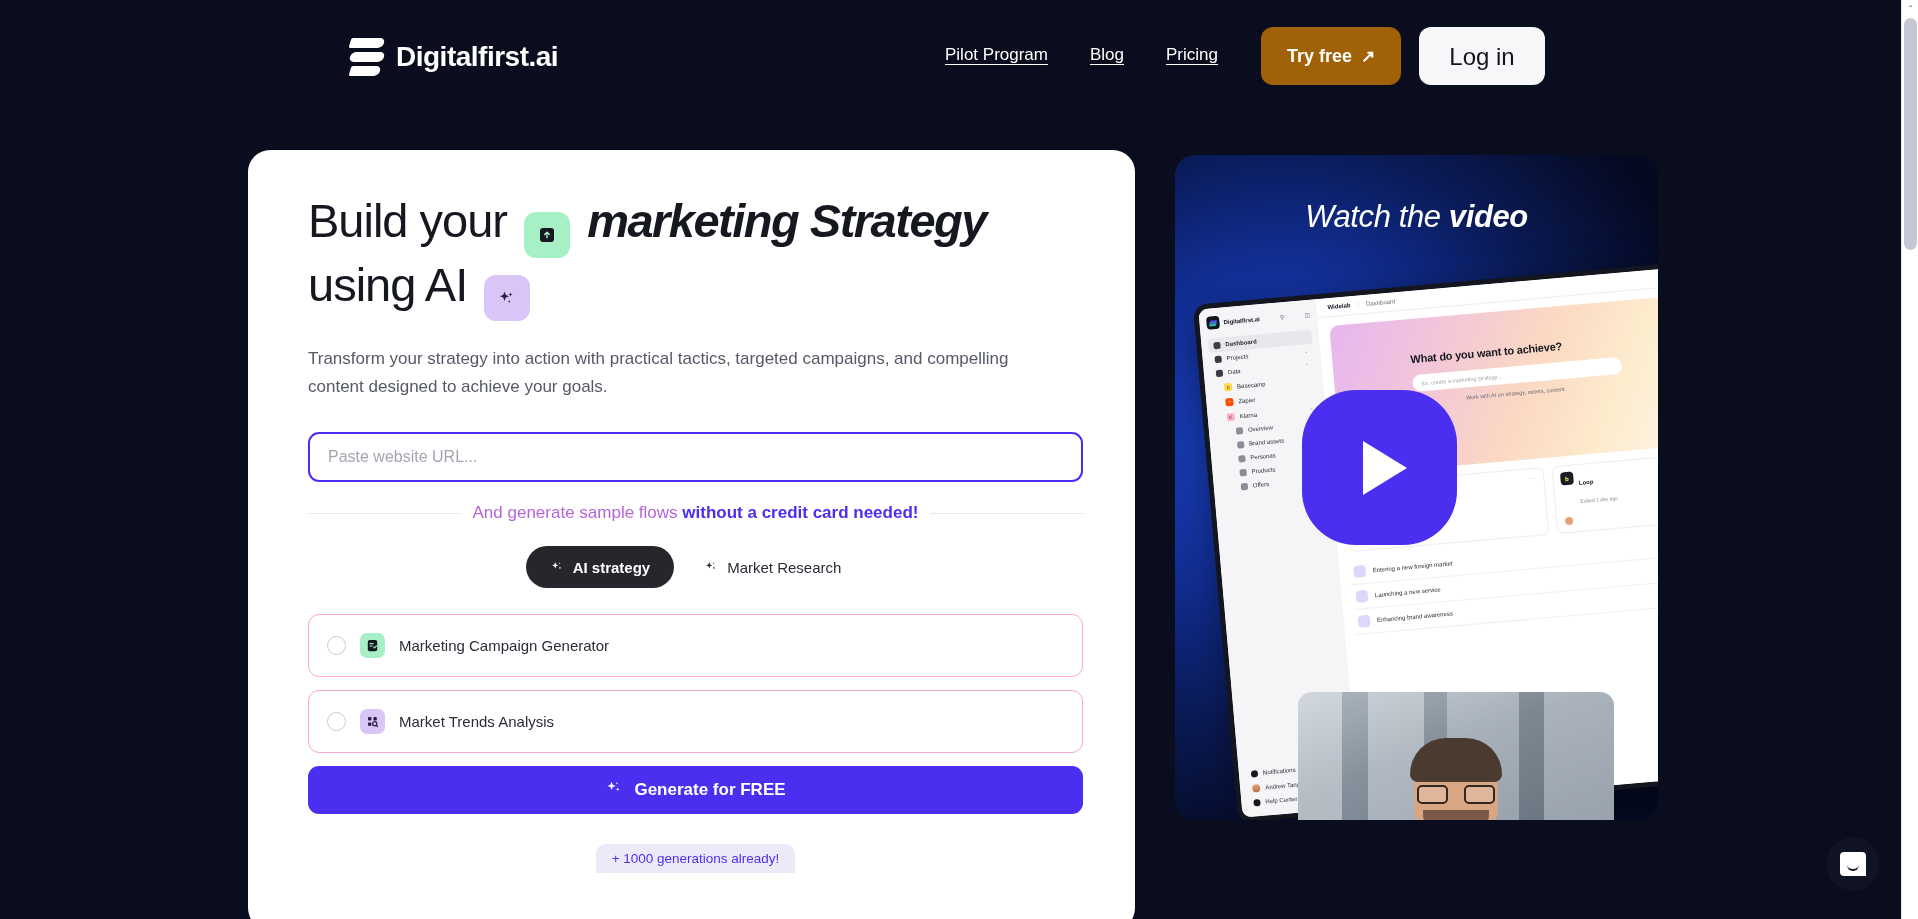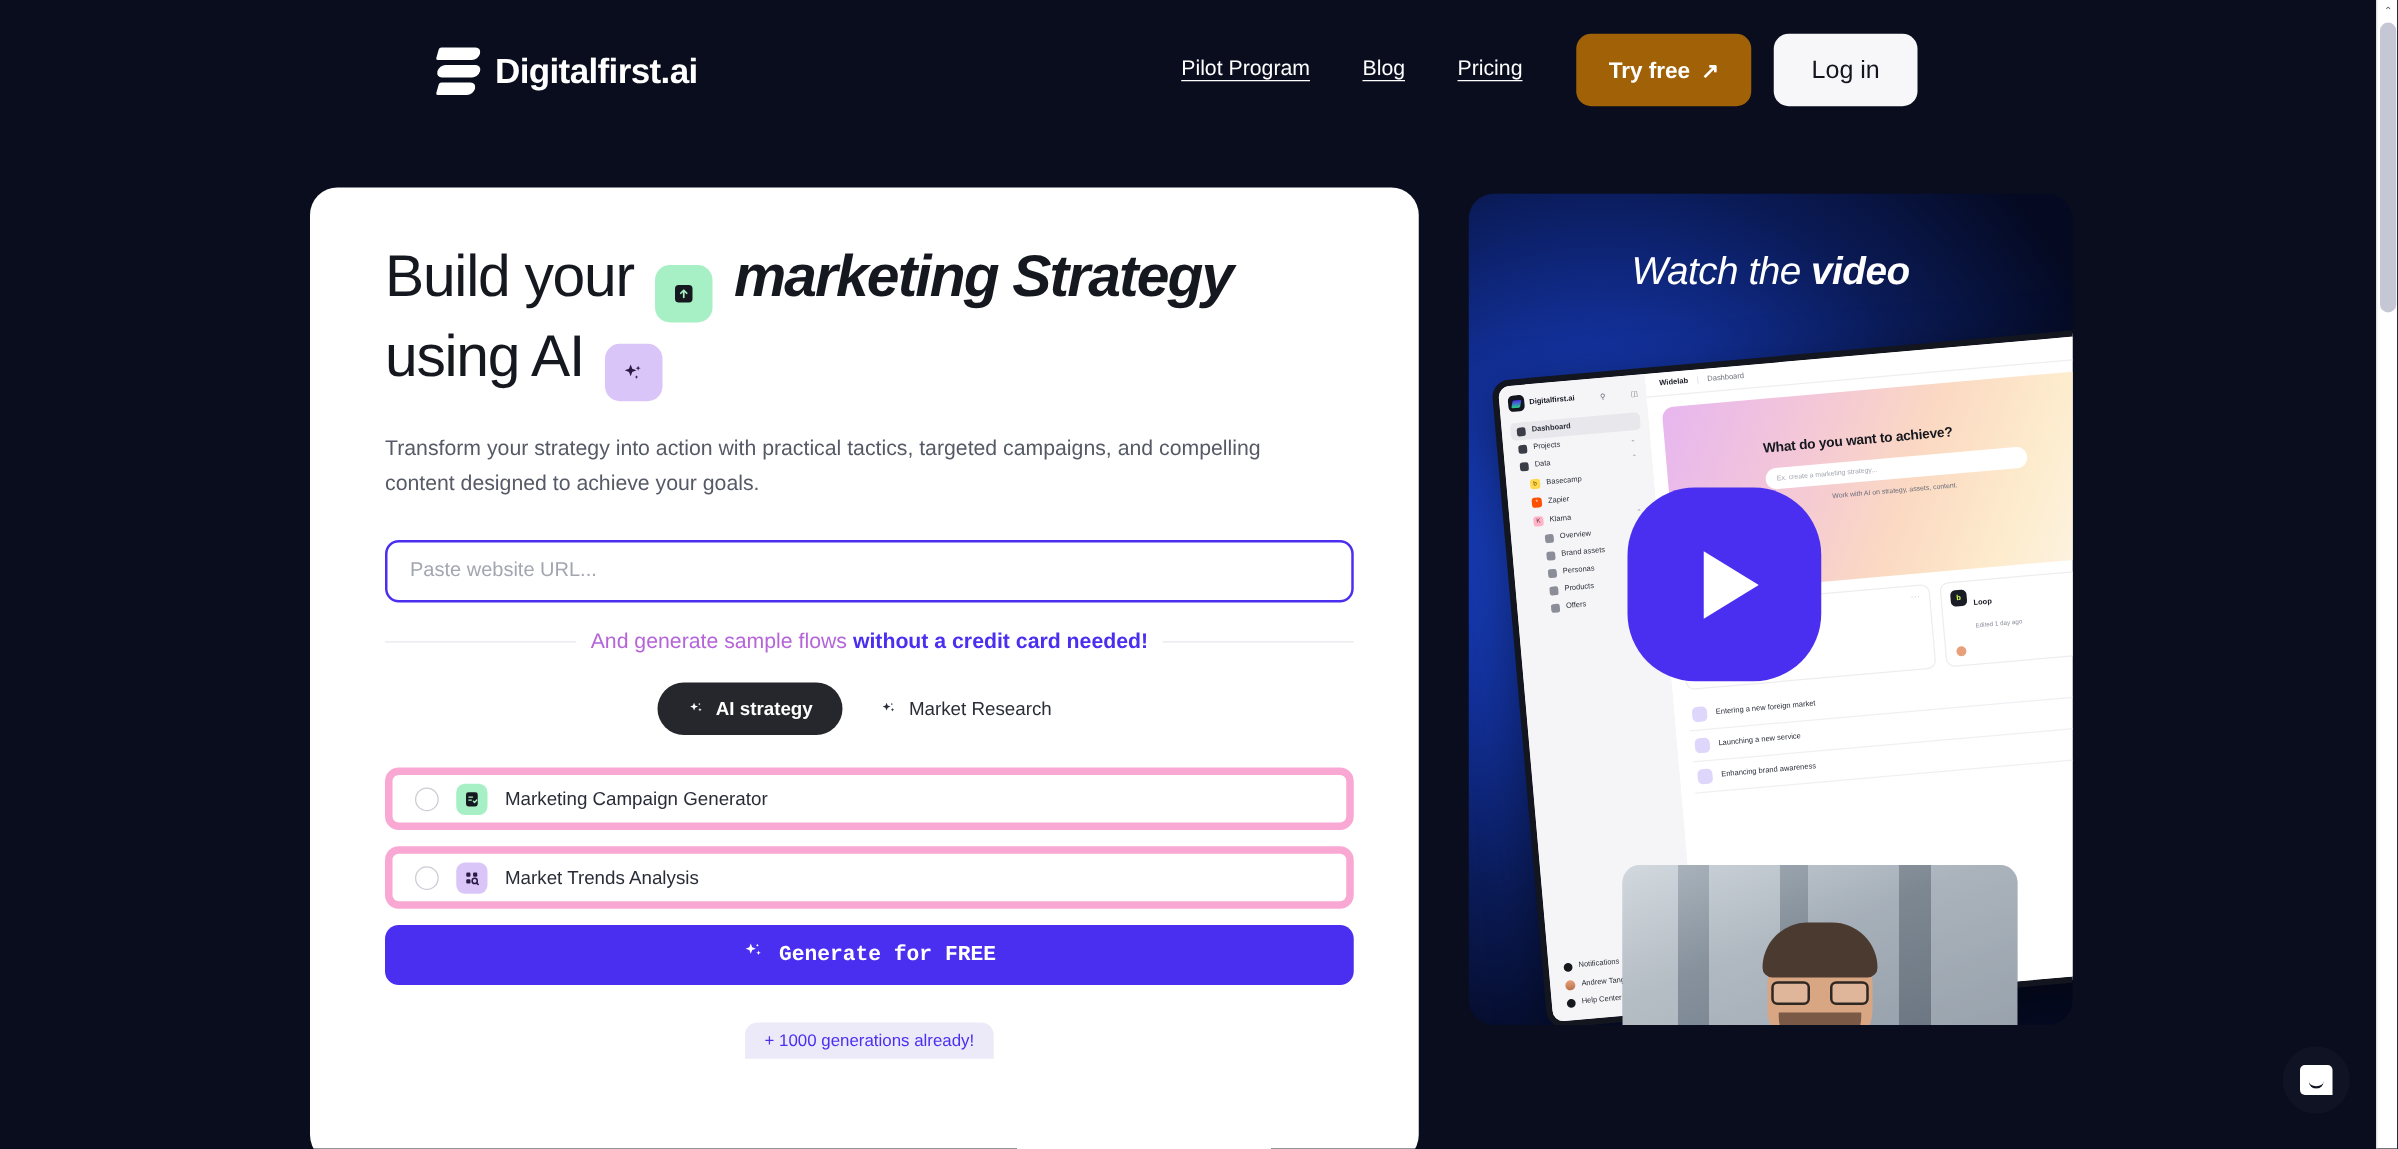--- a/index.html
+++ b/index.html
@@ -78,21 +78,21 @@
   .btn-try {
     background: #a16207; color: #ffffff;
     font-size: 18px; font-weight: 600;
     padding: 0 26px; height: 58px;
     border-radius: 12px; border: none;
     display: flex; align-items: center; gap: 9px; cursor: pointer;
   }
   .btn-try .arrow { font-size: 17px; }
   .btn-login {
     background: #f7f7f9; color: #14161f;
-    font-size: 20px; font-weight: 500;
+    font-size: 24px; font-weight: 500;
     padding: 16px 30px; height: 58px;
     border-radius: 12px; border: none; cursor: pointer;
   }
 
   
   .left-card {
     position: absolute; left: 248px; top: 150px;
     width: 887px; height: 780px;
     background: #ffffff;
     border-radius: 22px;
@@ -162,22 +162,22 @@
     font-size: 15px; color: #2a2d38;
     cursor: pointer; border: none; background: transparent;
     font-family: "Liberation Sans", sans-serif;
   }
   .tab.active { background: #26272c; color: #ffffff; font-weight: 600; }
   .tab .spark { display: inline-flex; }
 
   .option-list { margin-top: 26px; width: 775px; }
   .option-row {
     display: flex; align-items: center; gap: 14px;
-    height: 50px; margin-bottom: 13px;
-    border: 6px solid #f9a8d4; border-radius: 11px;
+    height: 63px; margin-bottom: 13px;
+    border: 1px solid #f9a8d4; border-radius: 11px;
     padding: 0 18px; cursor: pointer; background: #fff;
   }
   .radio {
     width: 19px; height: 19px; border-radius: 50%;
     border: 1.5px solid #cbccd4; flex: 0 0 19px;
   }
   .opt-icon {
     width: 25px; height: 25px; border-radius: 7px;
     display: flex; align-items: center; justify-content: center;
     flex: 0 0 25px;
@@ -188,21 +188,21 @@
   .opt-label { font-size: 15px; color: #2a2d38; }
 
   .btn-generate {
     margin-top: 12px;
     width: 775px; height: 48px;
     background: #4b2ff0; color: #ffffff;
     border: none; border-radius: 11px;
     font-size: 17px; font-weight: 600;
     display: flex; align-items: center; justify-content: center; gap: 11px;
     cursor: pointer;
-    font-family: Liberation Mono, monospace;
+    font-family: Liberation Sans, sans-serif;
   }
 
   .gen-count-wrap {
     margin-top: 30px; width: 775px;
     display: flex; justify-content: center;
   }
   .gen-count {
     background: #eceaf8; color: #4b2ff0;
     font-size: 13.5px; font-weight: 500;
     padding: 7px 16px; border-radius: 10px 10px 0 0;

